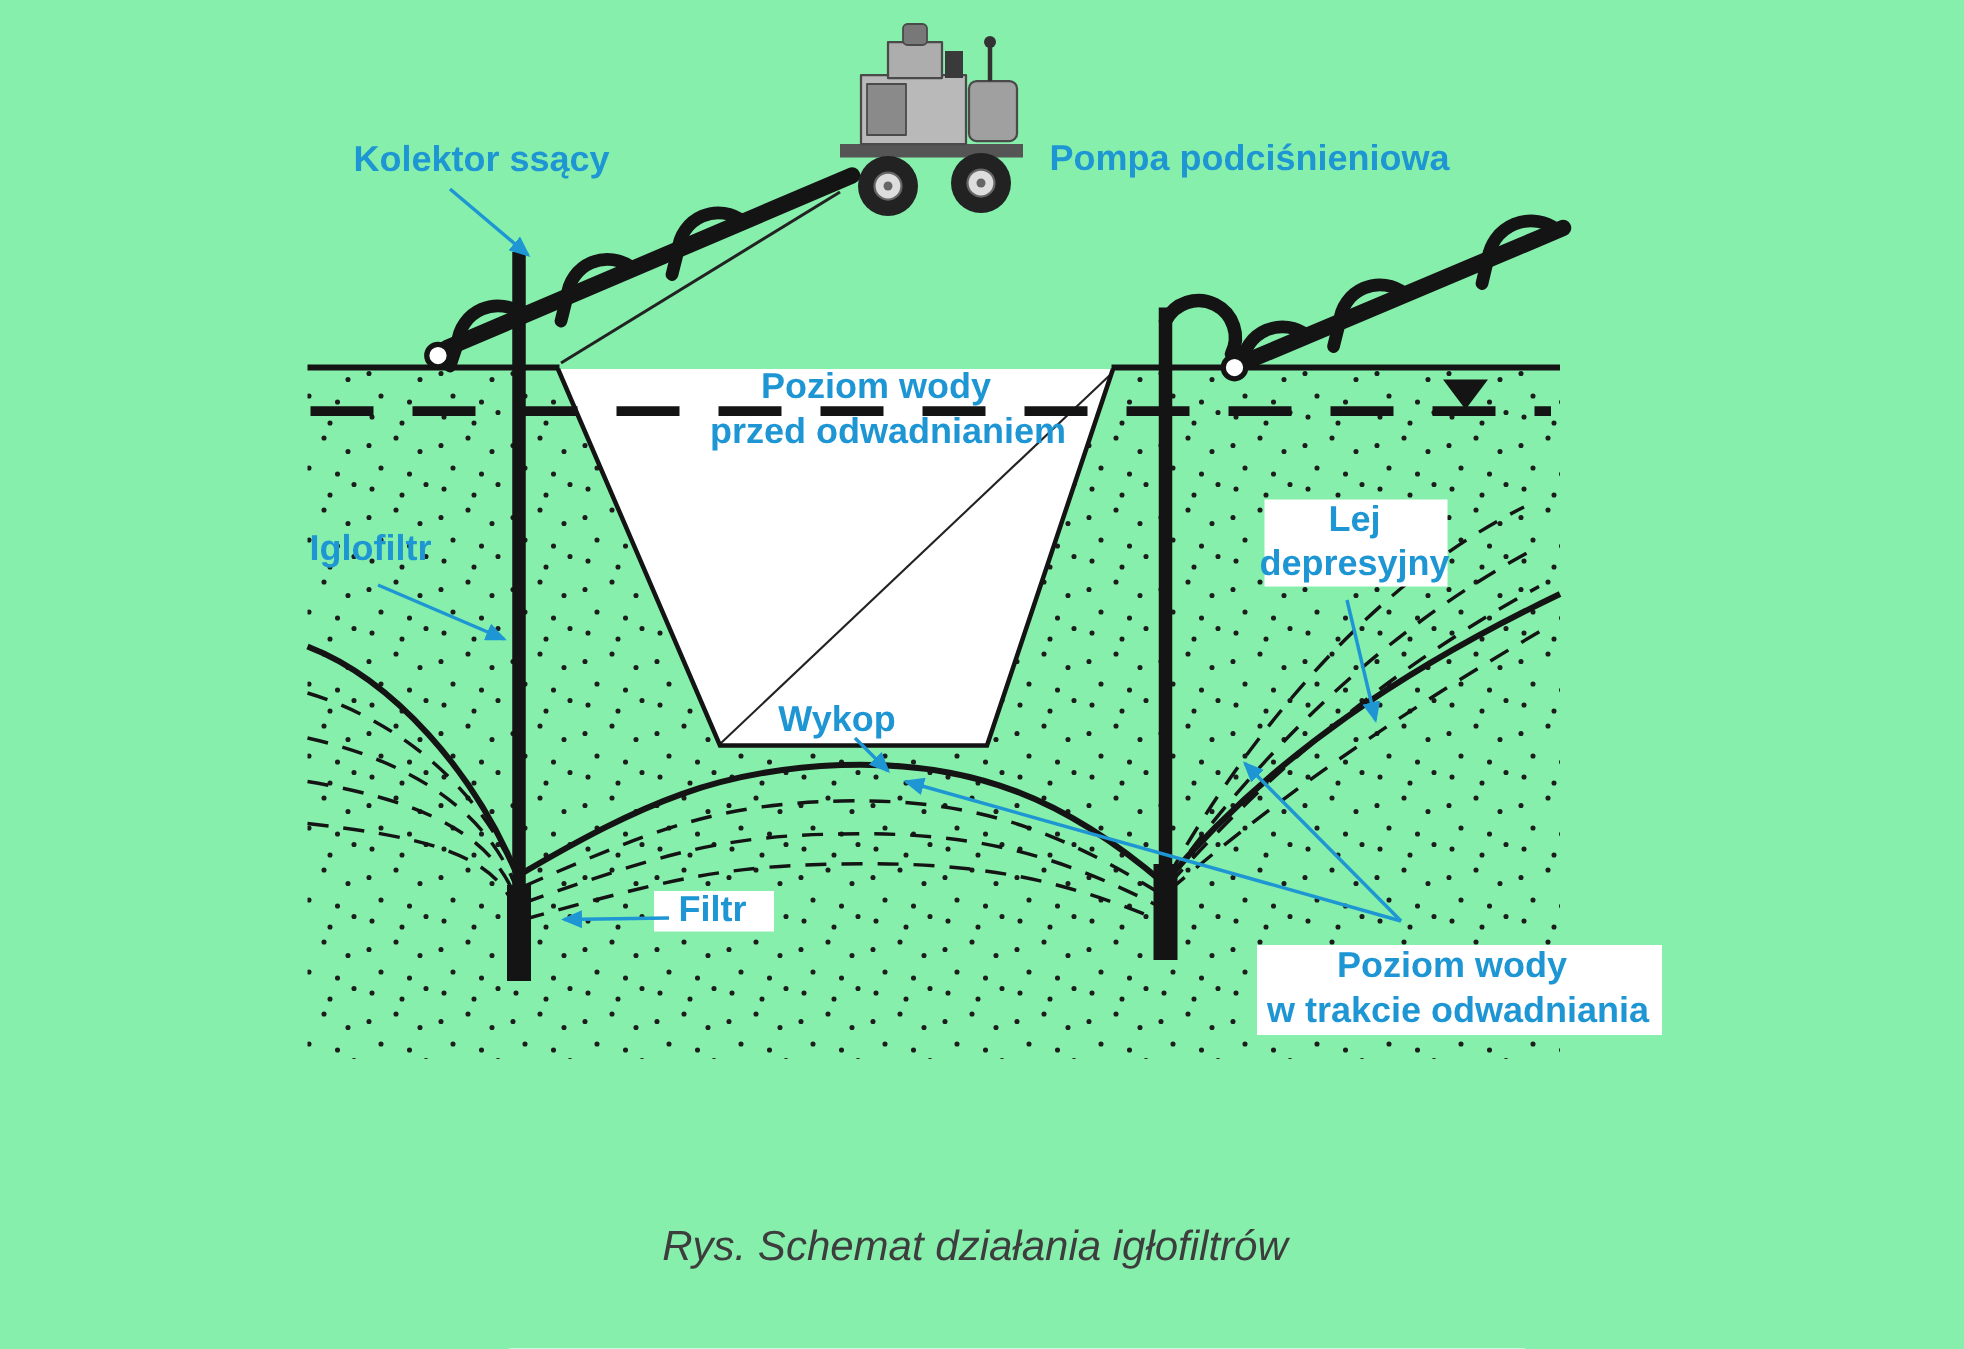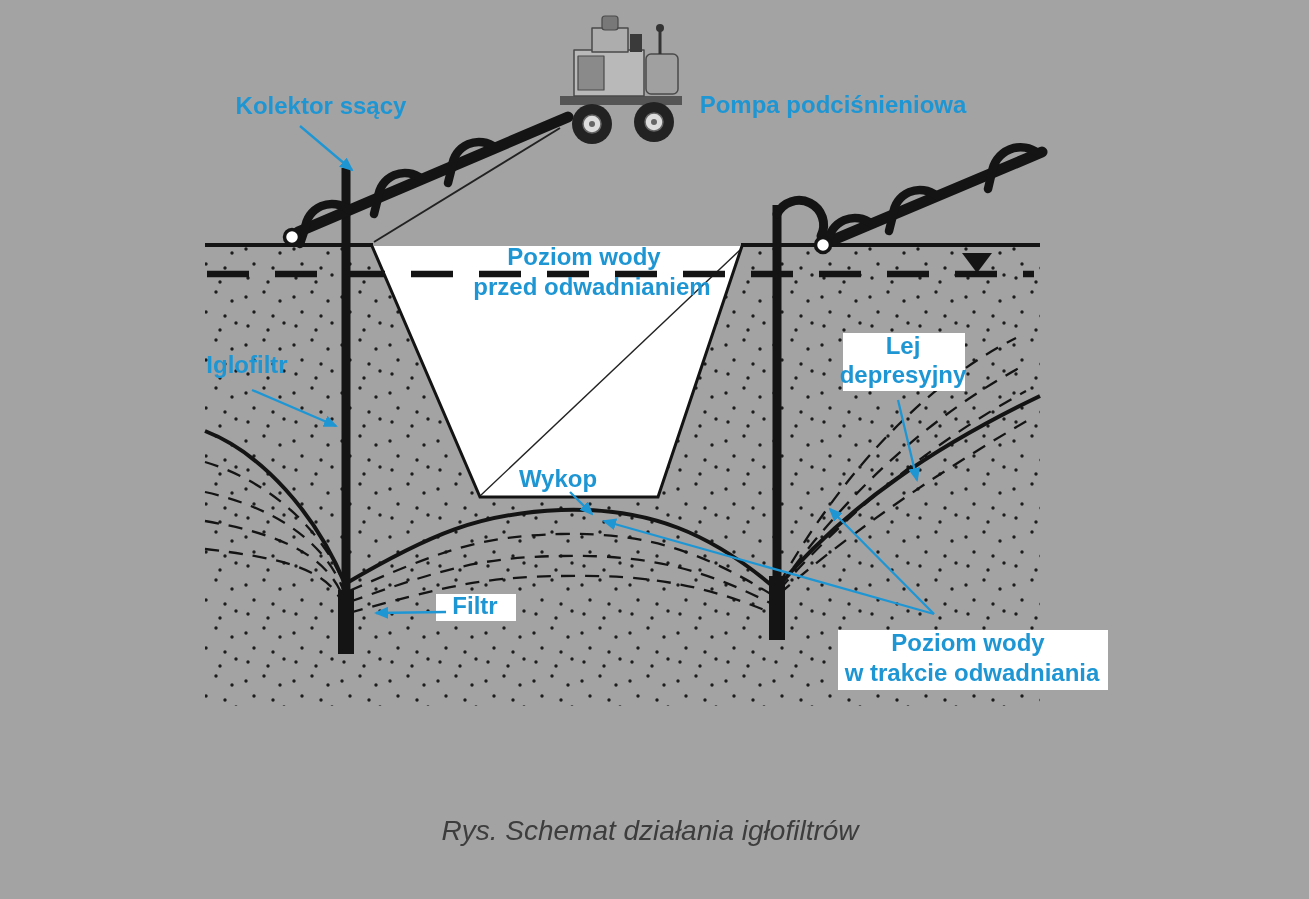--- a/index.html
+++ b/index.html
@@ -1,20 +1,20 @@
 <!DOCTYPE html>
 <html><head>
 <meta charset="utf-8">
 <style>
   html, body { margin: 0; padding: 0; background: #ffffff; }
   .stage {
     position: relative;
     width: 1309px;
     height: 899px;
-    background: #a3a3a3;
+    background: #86efac;
     font-family: "Liberation Sans", sans-serif;
     overflow: hidden;
   }
   svg { display: block; }
   .lbl {
     font-family: "Liberation Sans", sans-serif;
     font-weight: bold;
     font-size: 24px;
     fill: #1e96d4;
   }

